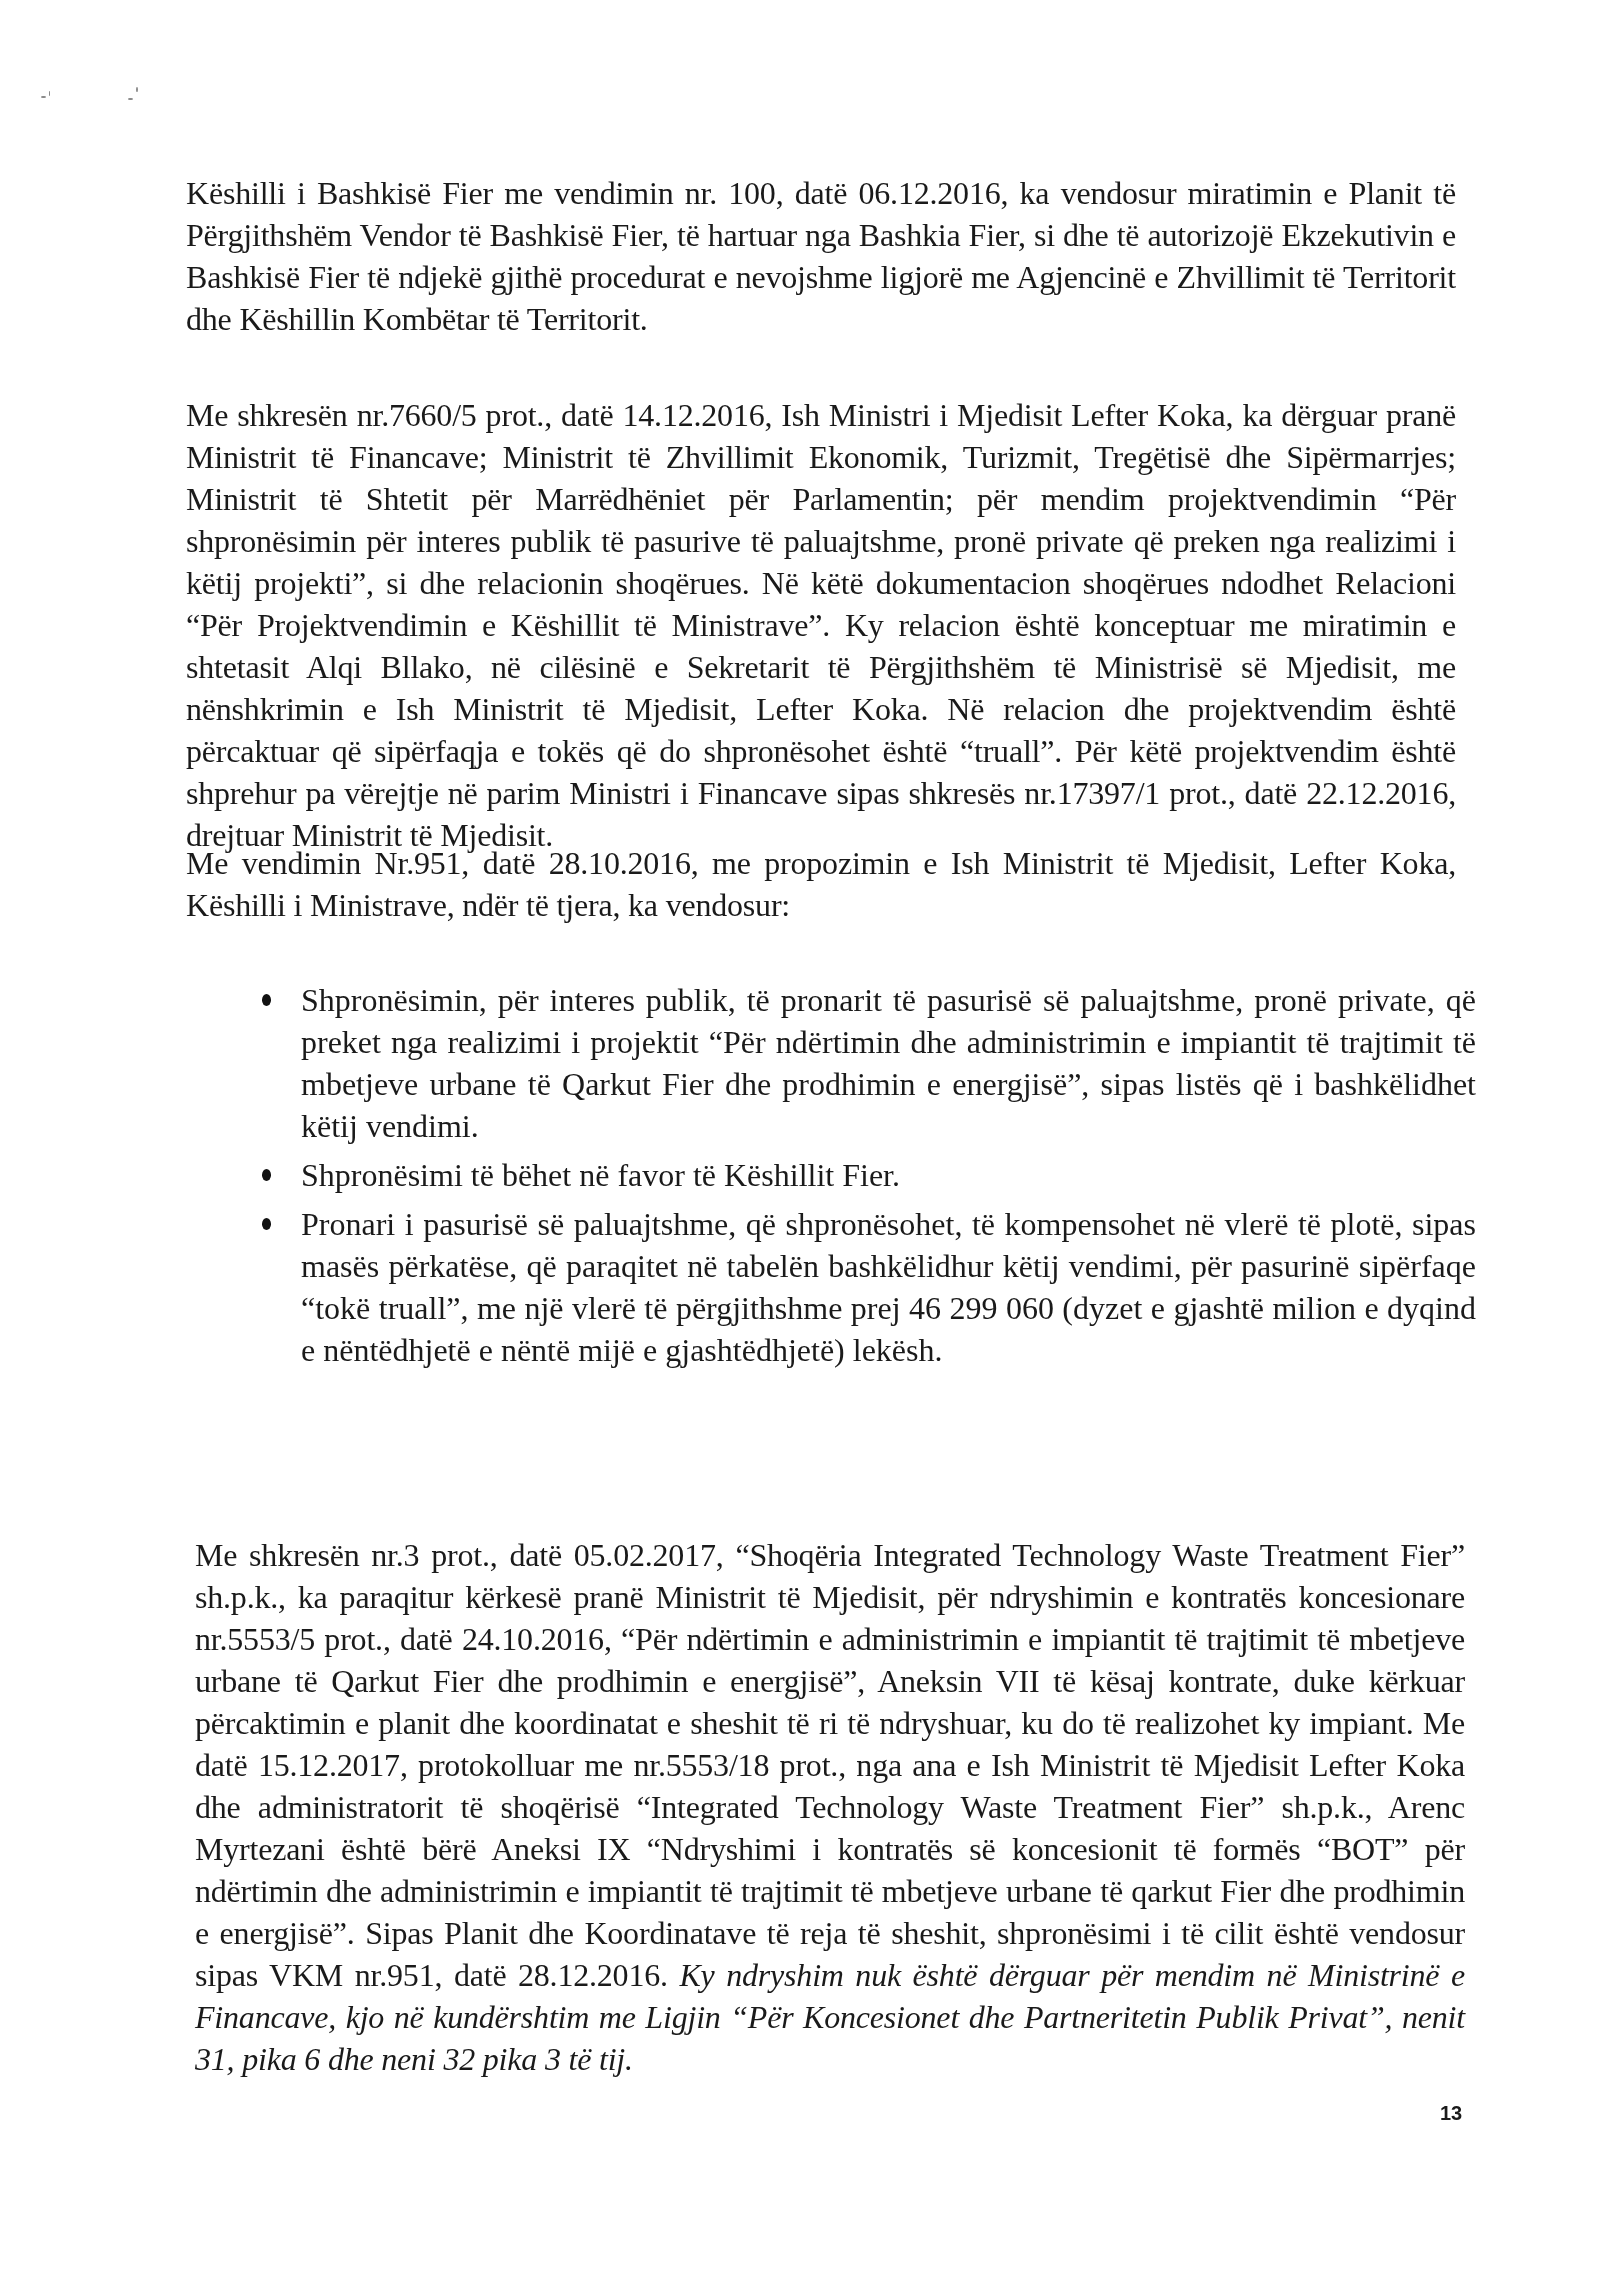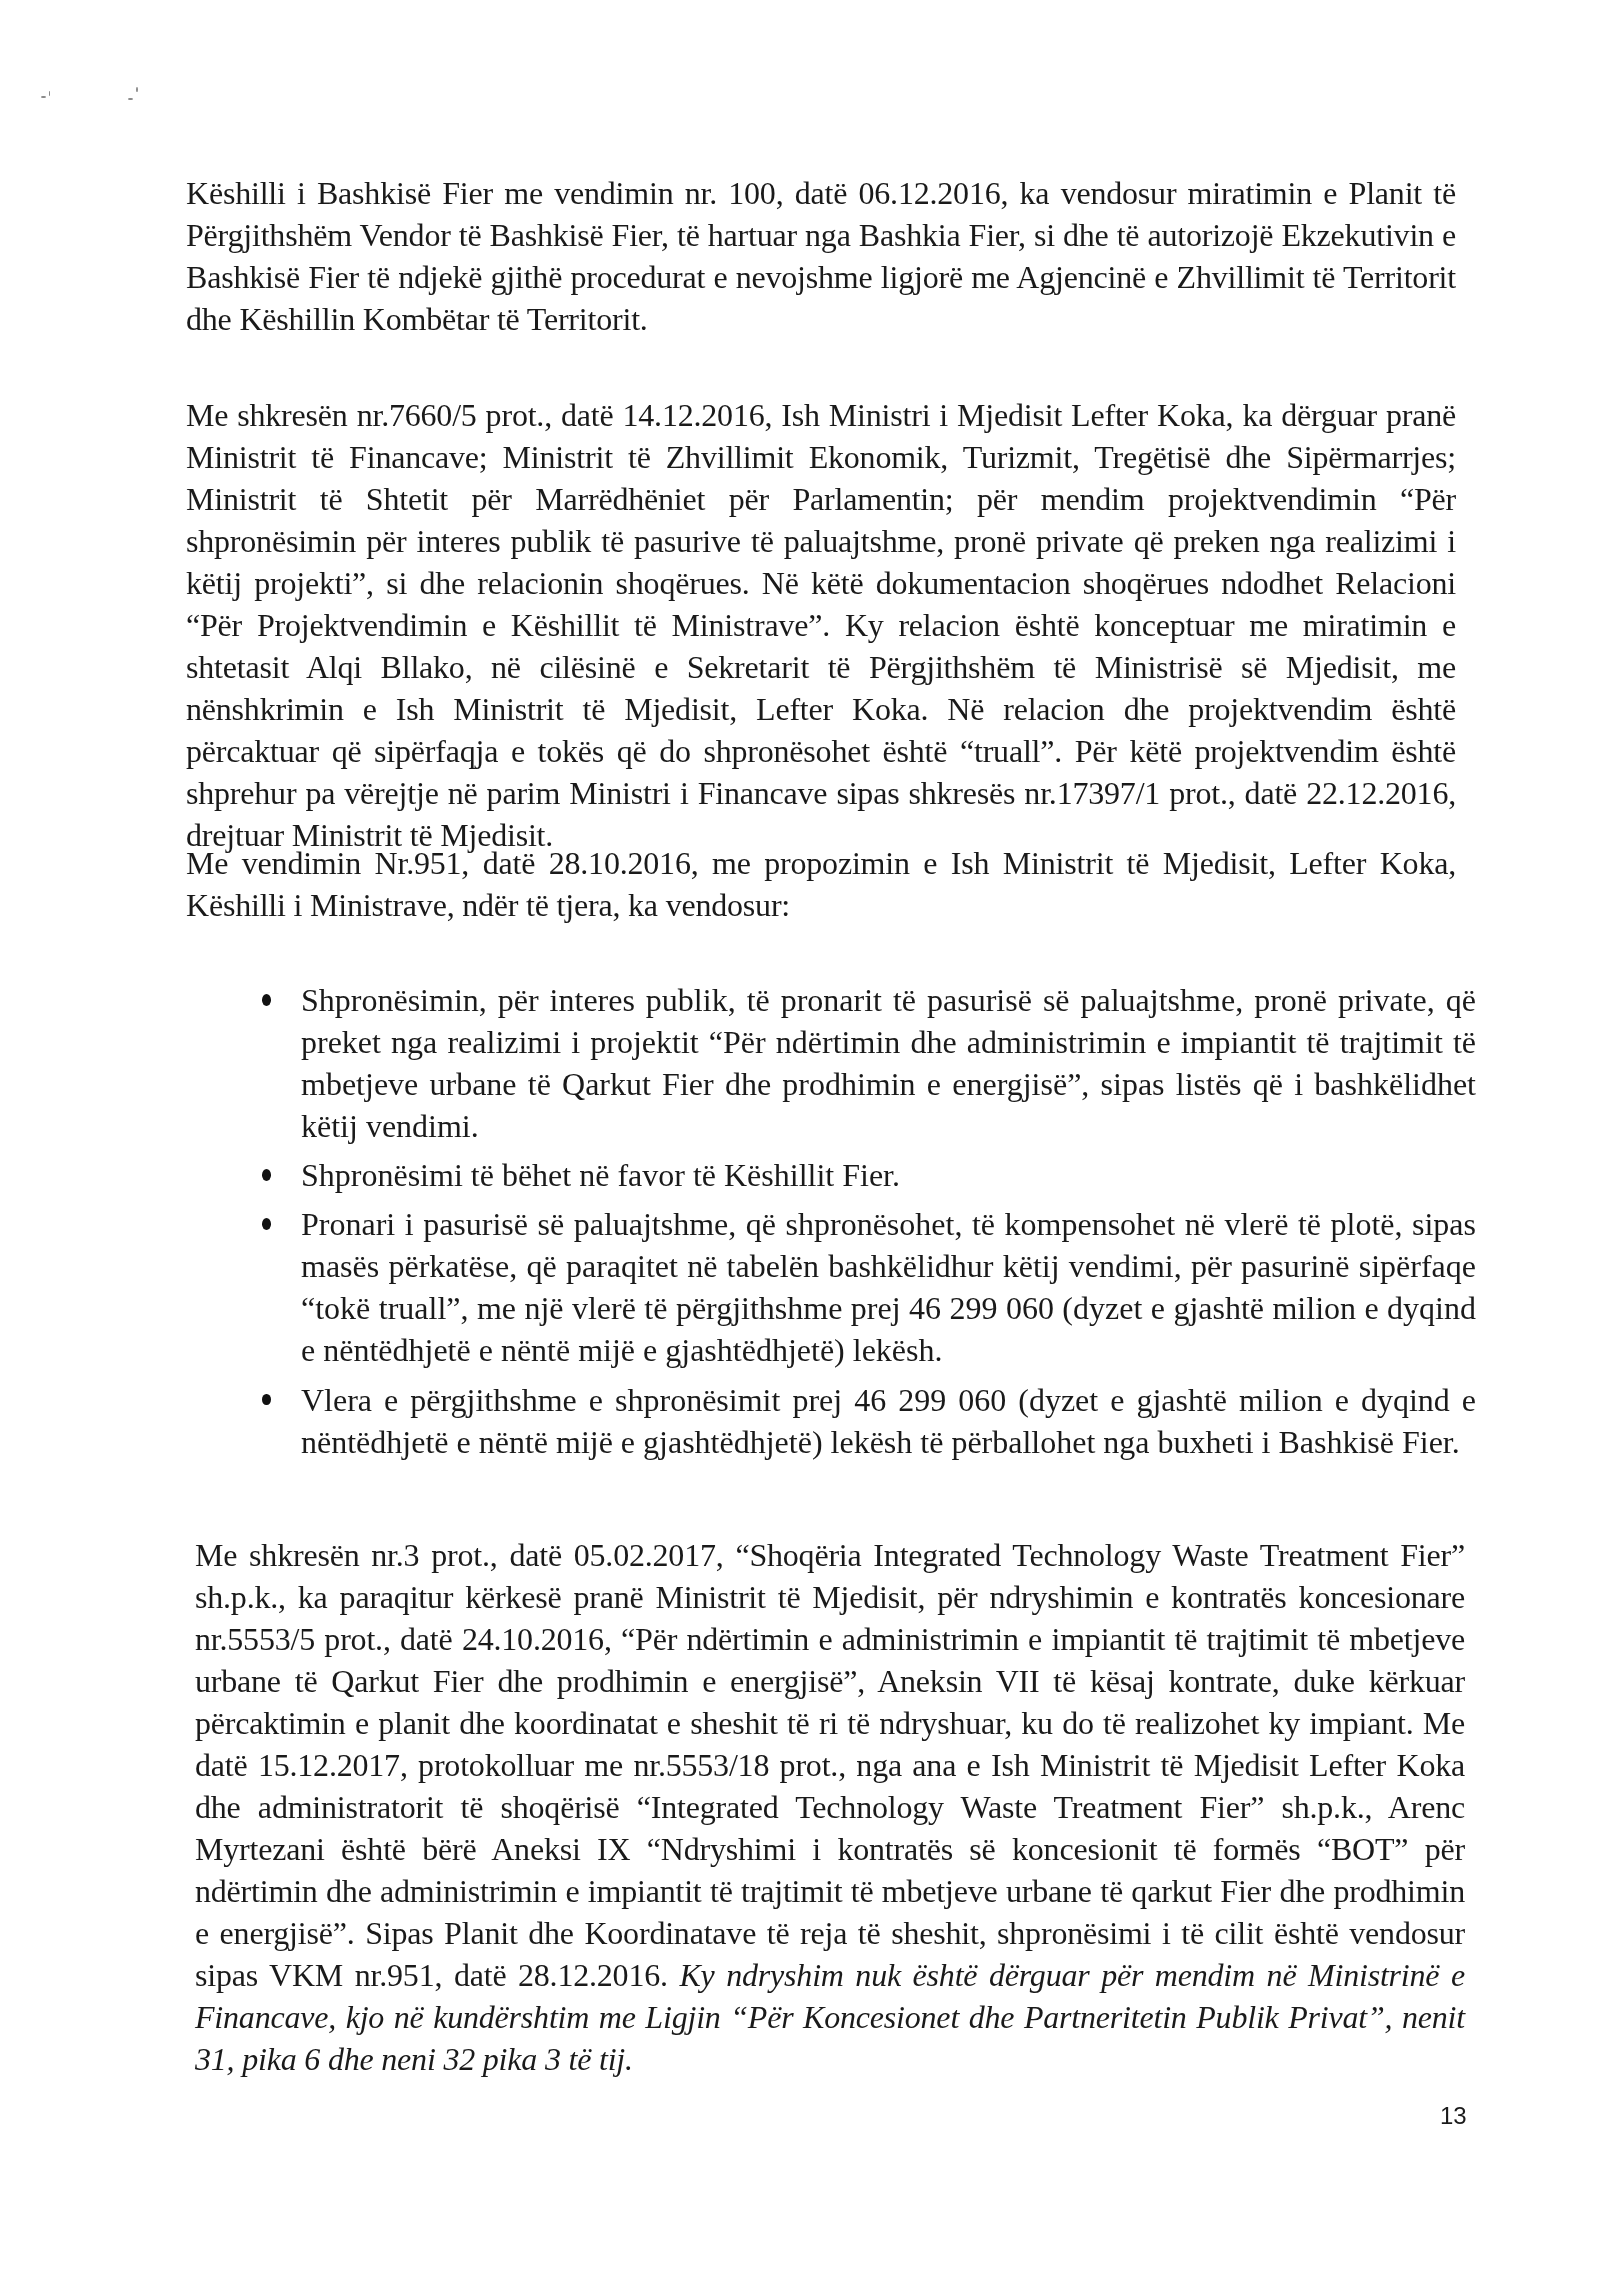--- a/index.html
+++ b/index.html
@@ -21,21 +21,21 @@
   #para-3 { top: 842px; }
   .bullets { position: absolute; left: 190px; top: 963px; width: 1270px; margin: 16px; padding: 0; list-style: none;
     font-size: 32px; line-height: 42px; }
   .bullet-item { position: relative; padding-left: 95px; text-align: justify; margin-bottom: 7.2px; }
   .bullet-dot { position: absolute; left: 56px; top: 15px; width: 9px; height: 11.6px; background: #111; border-radius: 50%; }
   #para-4 { top: 1534px; left: 195px; }
   .italic { font-style: italic; }
   .page-number {
     position: absolute; left: 1440px; top: 2102px;
     font-family: "Liberation Sans", "DejaVu Sans", sans-serif;
-    font-size: 24px; color: #1a1a1a;
+    font-size: 20px; color: #1a1a1a; font-weight: bold;
   }
 </style>
 </head>
 <body>
 
 <div class="specks">
   <span class="speck" style="left:5.4px;top:10.7px;width:4.5px;height:2.7px;"></span>
   <span class="speck" style="left:12.5px;top:6.3px;width:1.8px;height:4.5px;"></span>
   <span class="speck" style="left:92px;top:12.5px;width:4.5px;height:2.7px;"></span>
   <span class="speck" style="left:100px;top:1.8px;width:1.8px;height:5.4px;"></span>
@@ -53,22 +53,18 @@
     <span>Shpronësimin, për interes publik, të pronarit të pasurisë së paluajtshme, pronë private, që preket nga realizimi i projektit “Për ndërtimin dhe administrimin e impiantit të trajtimit të mbetjeve urbane të Qarkut Fier dhe prodhimin e energjisë”, sipas listës që i bashkëlidhet këtij vendimi.</span>
   </li>
   <li class="bullet-item">
     <span class="bullet-dot"></span>
     <span>Shpronësimi të bëhet në favor të Këshillit Fier.</span>
   </li>
   <li class="bullet-item">
     <span class="bullet-dot"></span>
     <span>Pronari i pasurisë së paluajtshme, që shpronësohet, të kompensohet në vlerë të plotë, sipas masës përkatëse, që paraqitet në tabelën bashkëlidhur këtij vendimi, për pasurinë sipërfaqe “tokë truall”, me një vlerë të përgjithshme prej 46 299 060 (dyzet e gjashtë milion e dyqind e nëntëdhjetë e nëntë mijë e gjashtëdhjetë) lekësh.</span>
   </li>
-  <li class="bullet-item">
-    <span class="bullet-dot"></span>
-    <span>Vlera e përgjithshme e shpronësimit prej 46 299 060 (dyzet e gjashtë milion e dyqind e nëntëdhjetë e nëntë mijë e gjashtëdhjetë) lekësh të përballohet nga buxheti i Bashkisë Fier.</span>
-  </li>
 </ul>
 
 <div class="page-text para" id="para-4"><span>Me shkresën nr.3 prot., datë 05.02.2017, “Shoqëria Integrated Technology Waste Treatment Fier” sh.p.k., ka paraqitur kërkesë pranë Ministrit të Mjedisit, për ndryshimin e kontratës koncesionare nr.5553/5 prot., datë 24.10.2016, “Për ndërtimin e administrimin e impiantit të trajtimit të mbetjeve urbane të Qarkut Fier dhe prodhimin e energjisë”, Aneksin VII të kësaj kontrate, duke kërkuar përcaktimin e planit dhe koordinatat e sheshit të ri të ndryshuar, ku do të realizohet ky impiant. Me datë 15.12.2017, protokolluar me nr.5553/18 prot., nga ana e Ish Ministrit të Mjedisit Lefter Koka dhe administratorit të shoqërisë “Integrated Technology Waste Treatment Fier” sh.p.k., Arenc Myrtezani është bërë Aneksi IX “Ndryshimi i kontratës së koncesionit të formës “BOT” për ndërtimin dhe administrimin e impiantit të trajtimit të mbetjeve urbane të qarkut Fier dhe prodhimin e energjisë”. Sipas Planit dhe Koordinatave të reja të sheshit, shpronësimi i të cilit është vendosur sipas VKM nr.951, datë 28.12.2016. </span><span class="italic">Ky ndryshim nuk është dërguar për mendim në Ministrinë e Financave, kjo në kundërshtim me Ligjin “Për Koncesionet dhe Partneritetin Publik Privat”, nenit 31, pika 6 dhe neni 32 pika 3 të tij.</span></div>
 
 <div class="page-number">13</div>
 
 
 </body></html>

